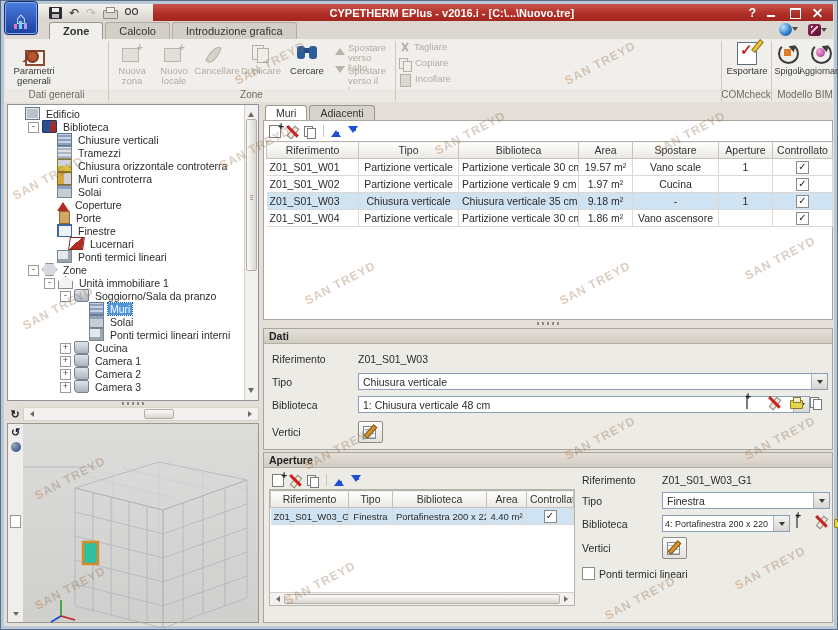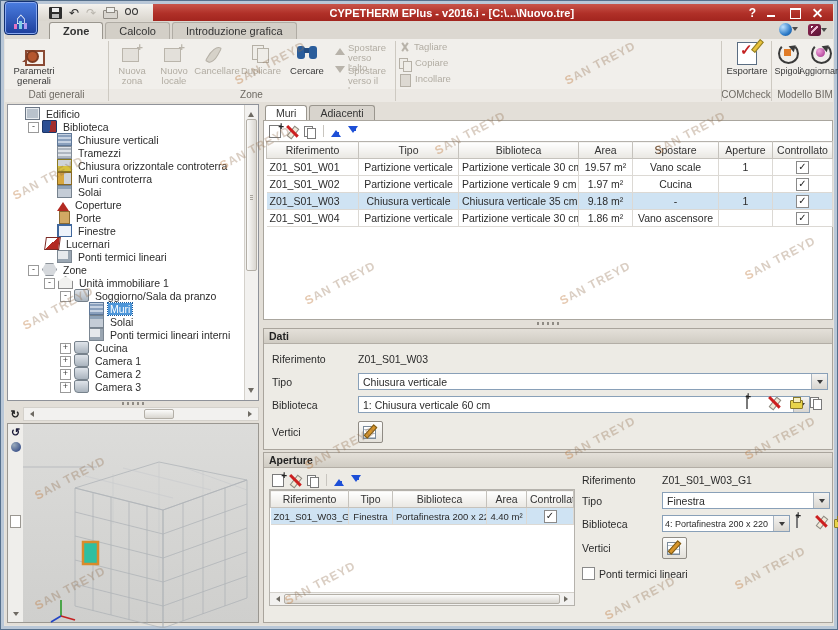--- a/index.html
+++ b/index.html
@@ -425,21 +425,21 @@
           <div class="trow" style="padding-left:36px">
               <span class="noexp"></span>
               <span class="ti ti-door"></span>
               <span class="tl">Porte</span>
             </div>
           <div class="trow" style="padding-left:36px">
               <span class="noexp"></span>
               <span class="ti ti-window"></span>
               <span class="tl">Finestre</span>
             </div>
-          <div class="trow" style="padding-left:24px">
+          <div class="trow" style="padding-left:48px">
               <span class="noexp"></span>
               <span class="ti ti-skylight"></span>
               <span class="tl">Lucernari</span>
             </div>
           <div class="trow" style="padding-left:36px">
               <span class="noexp"></span>
               <span class="ti ti-bridge"></span>
               <span class="tl">Ponti termici lineari</span>
             </div>
           <div class="trow" style="padding-left:20px">
@@ -653,21 +653,21 @@
         <span class="fvalue" style="left:94px;top:24px">Z01_S01_W03</span>
         <span class="flabel" style="left:8px;top:47px">Tipo</span>
         <div class="dd" style="left:94px;top:44px;width:470px">
           <span class="txt">Chiusura verticale</span>
           <span class="ddbtn">
               <i></i>
             </span>
         </div>
         <span class="flabel" style="left:8px;top:70px">Biblioteca</span>
         <div class="dd" style="left:94px;top:67px;width:452px">
-          <span class="txt">1: Chiusura verticale 60 cm</span>
+          <span class="txt">1: Chiusura verticale 48 cm</span>
           <span class="ddbtn">
               <i></i>
             </span>
         </div>
 
         <div class="ibtnrow" style="right:6px;top:67px">
           <span class="ibtn"><span class="tico ic-addp"></span></span>
           <span class="ibtn"><span class="tico ic-delp"></span></span>
           <span class="ibtn">
               <span class="ic-printy"></span>

